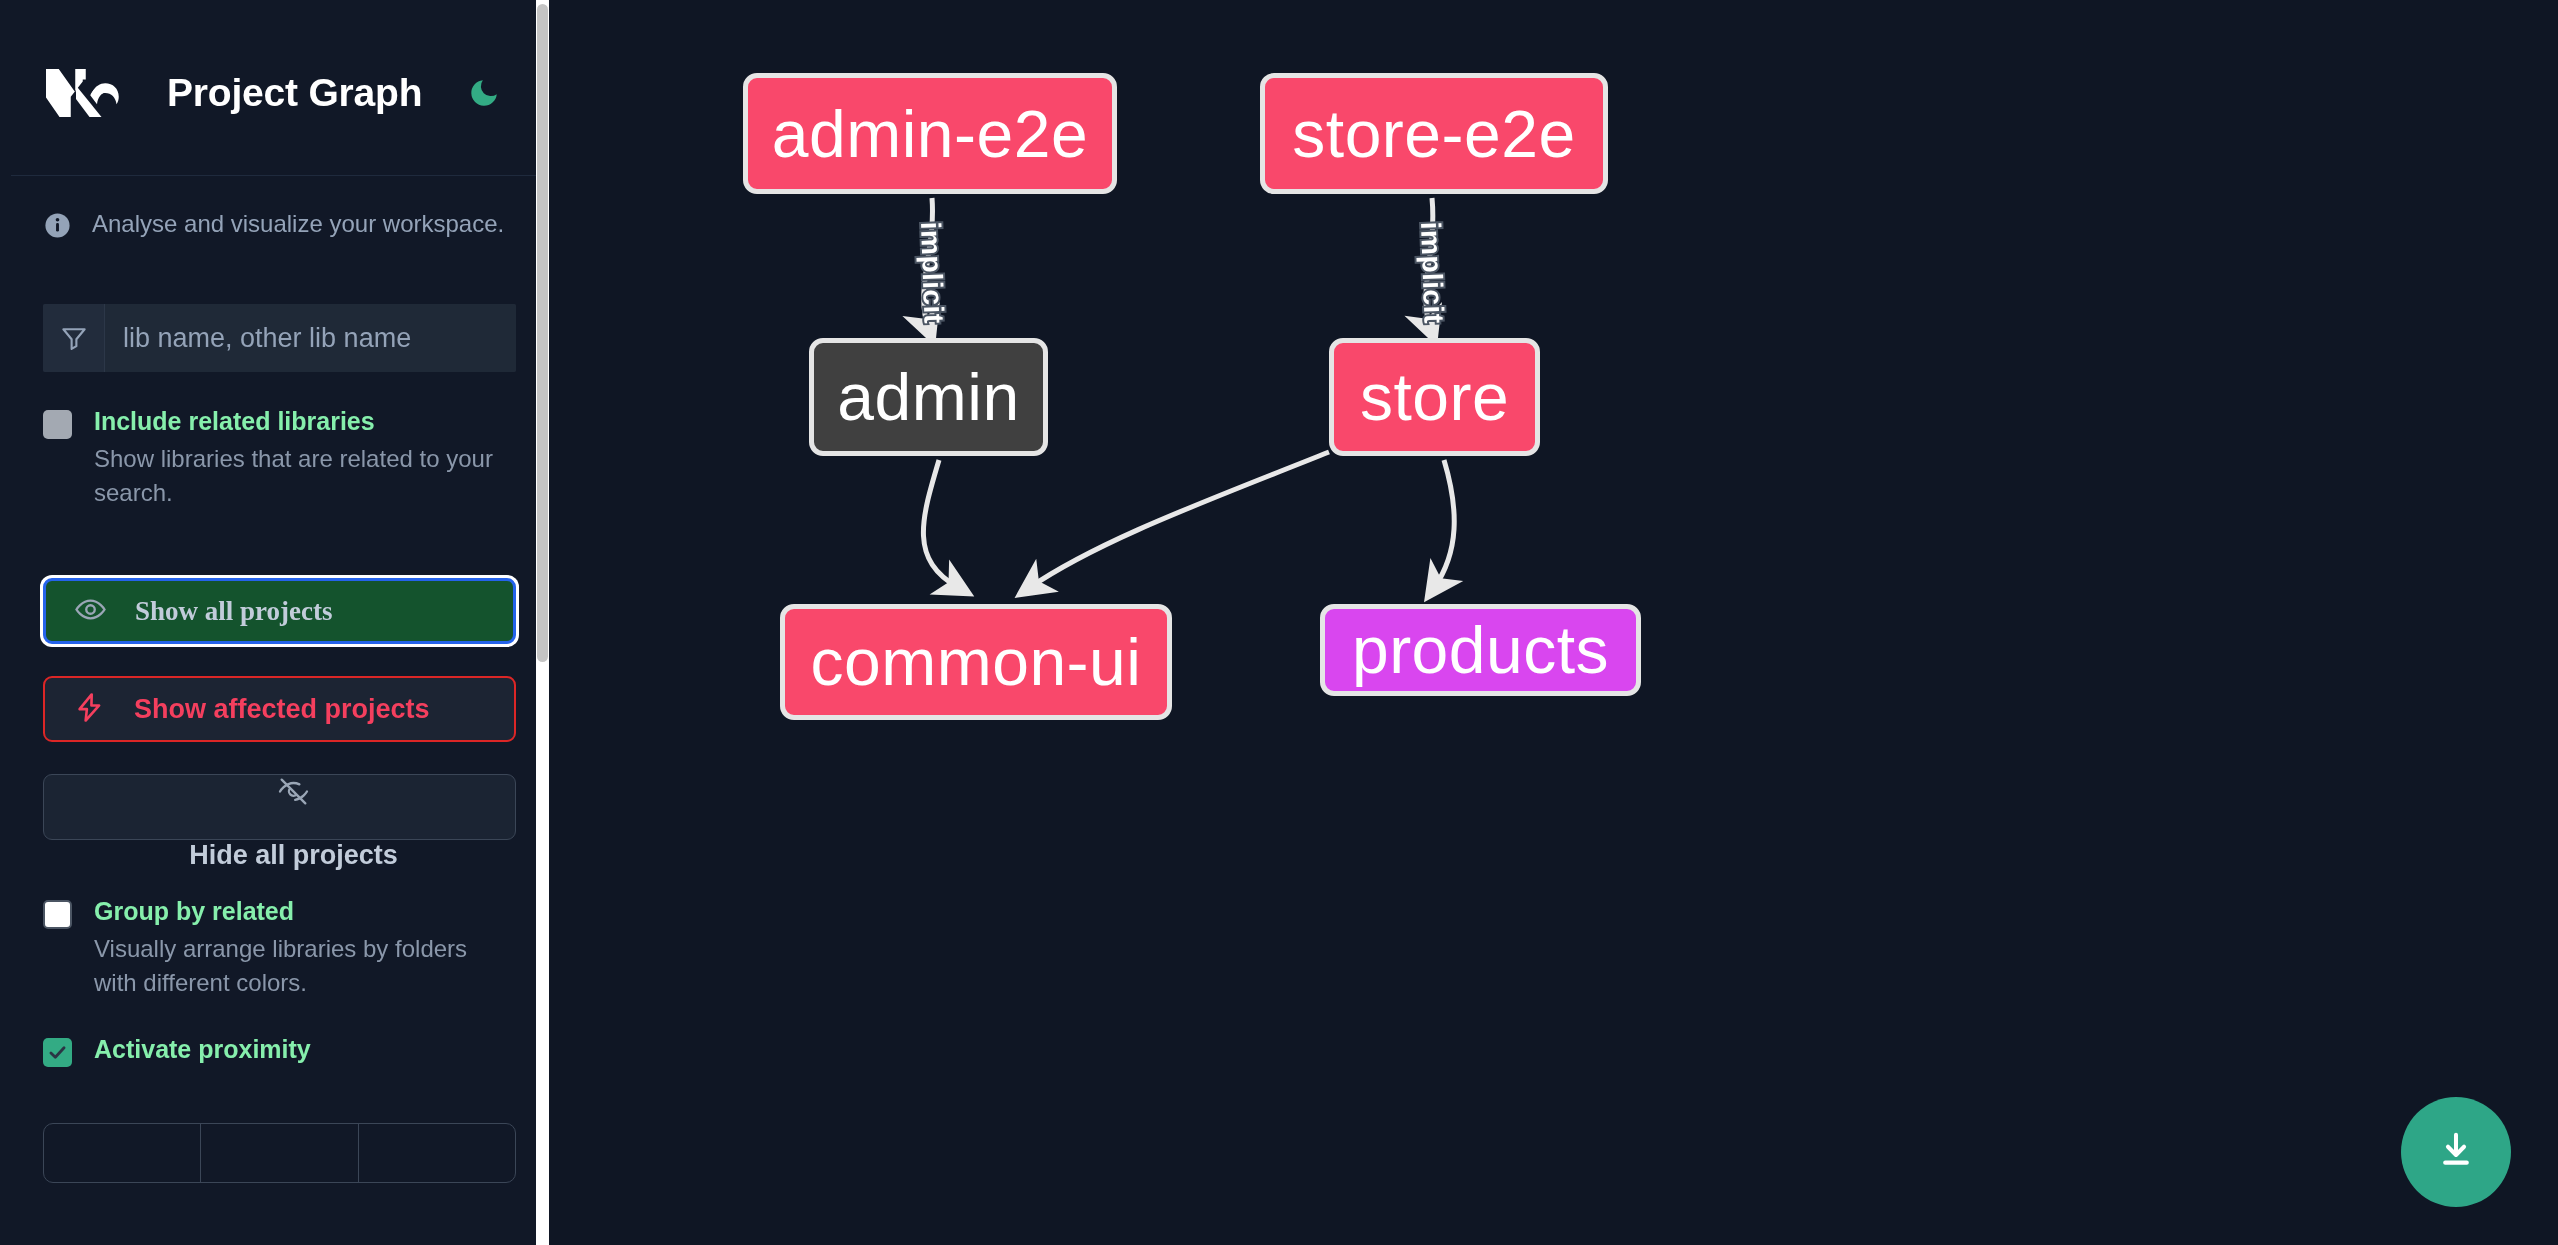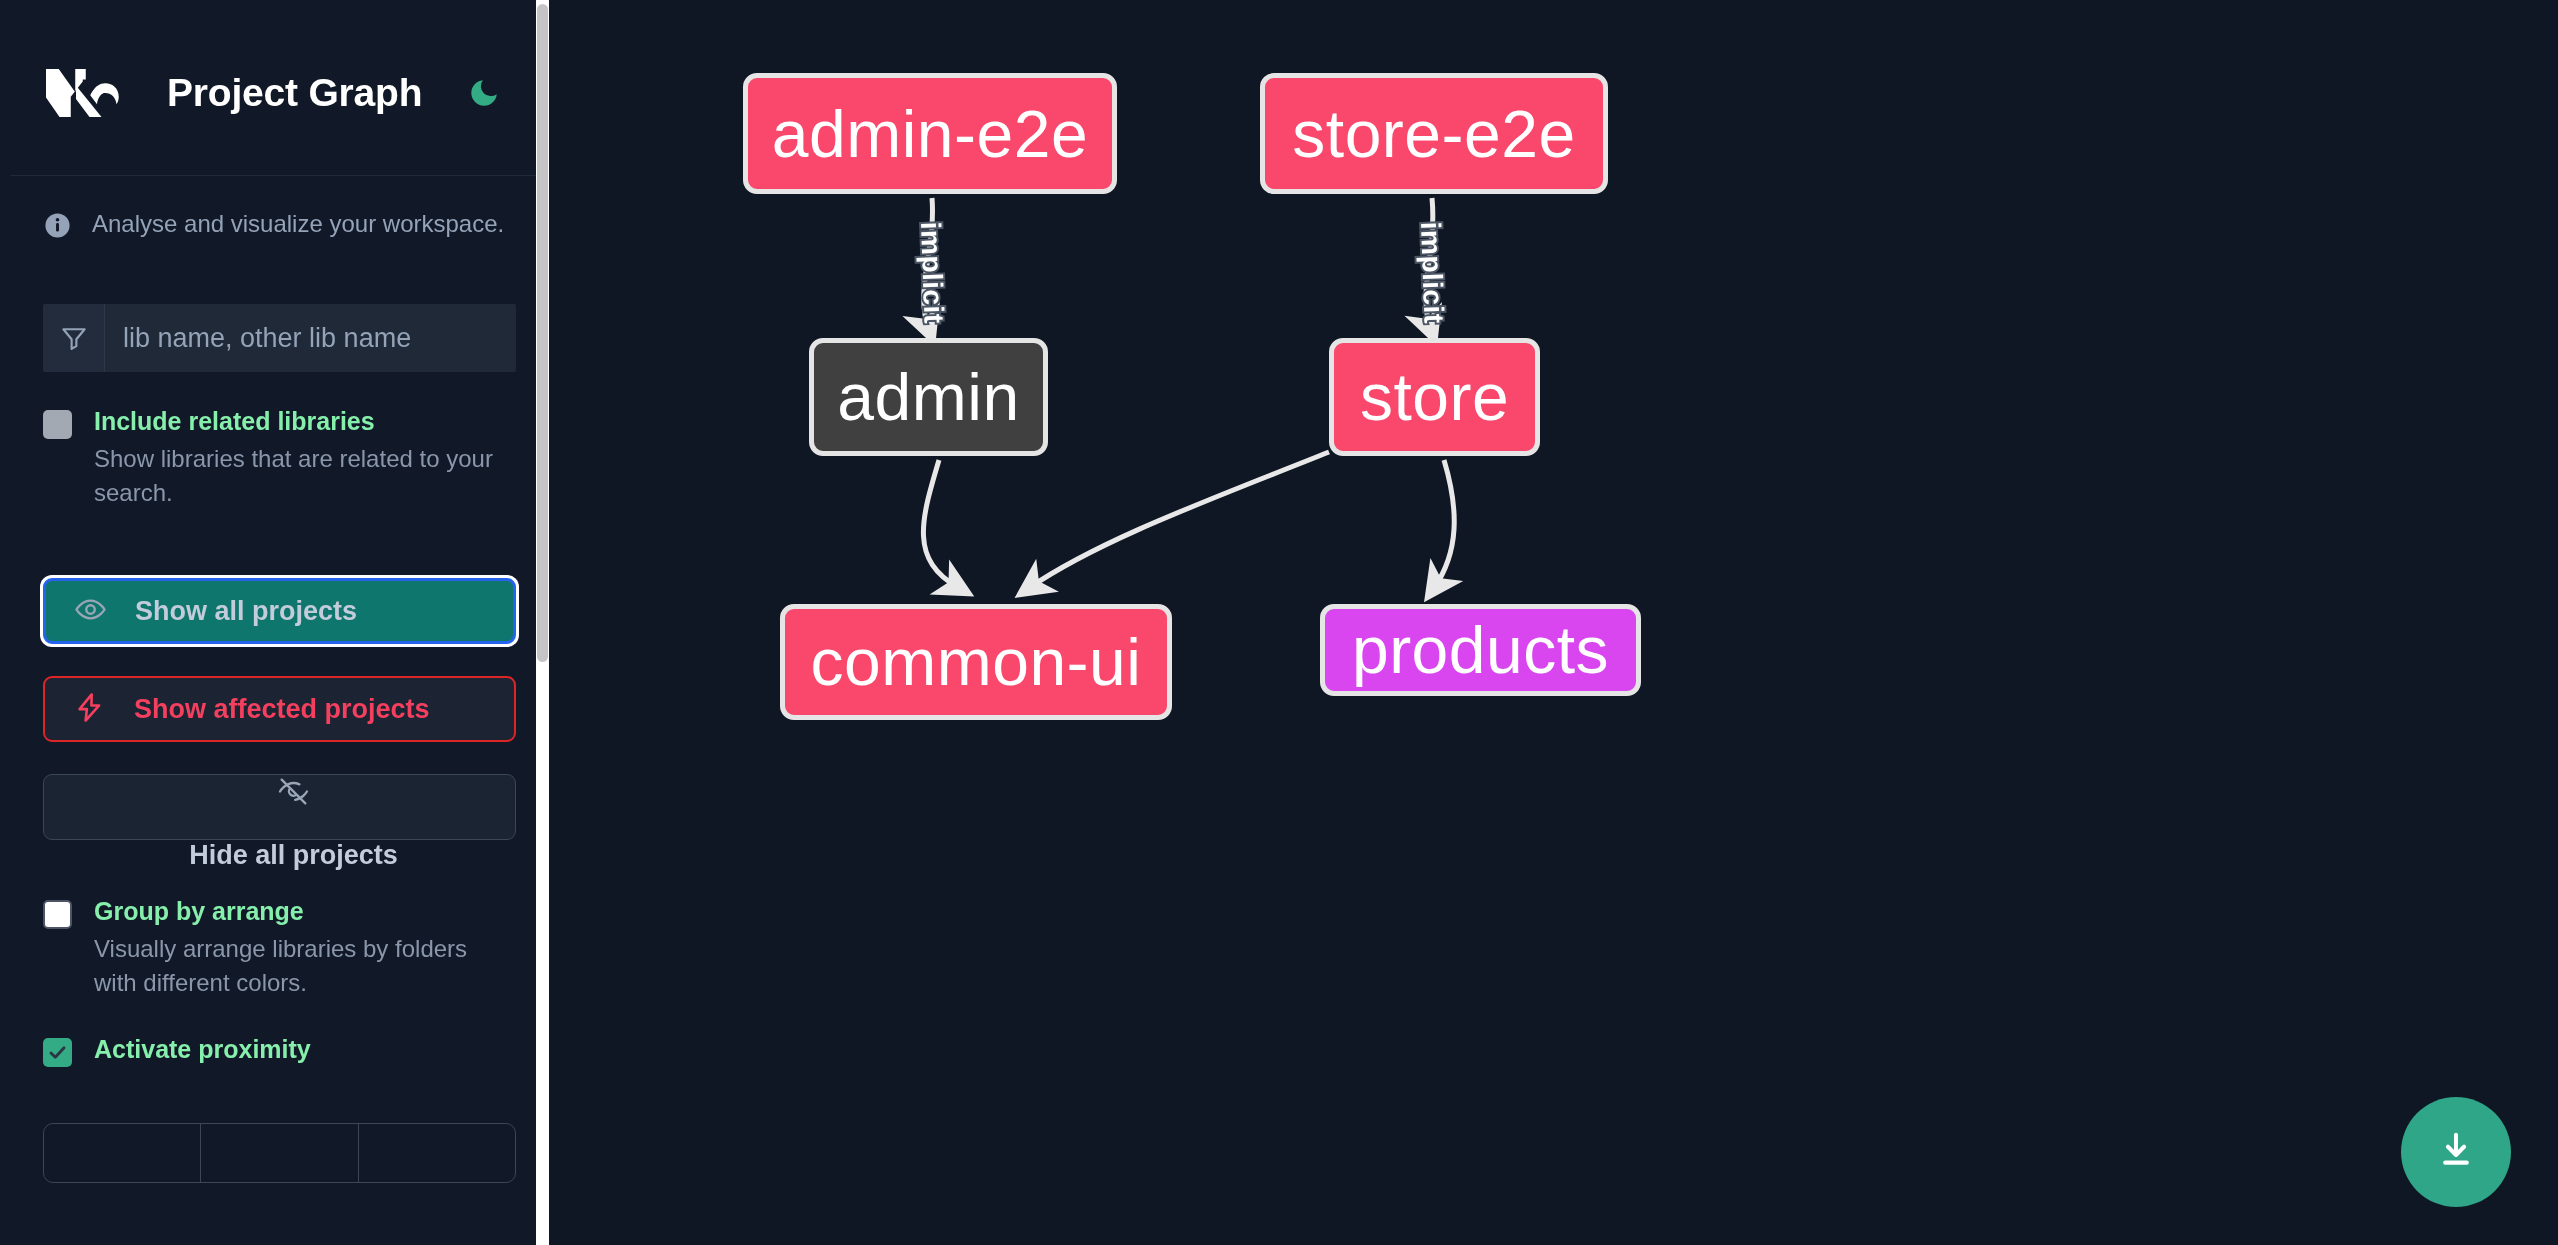--- a/index.html
+++ b/index.html
@@ -121,21 +121,22 @@
     gap: 28px;
     cursor: pointer;
     background: #1e2939;
     border: 1px solid #334155;
   }
   .btn-label { font-size: 27px; font-weight: 700; }
   .btn.show-all {
     margin-top: 68px;
     border: 3px solid #2563eb;
     box-shadow: 0 0 0 3px #ffffff;
-    background: #0f766e;
+    background: #14532d;
+    font-family: Liberation Serif, serif;
   }
   .btn.show-all .btn-label { color: #c2ccda; }
   .btn.show-affected {
     margin-top: 32px;
     border: 2px solid #dc2626;
     background: #1c2433;
   }
   .btn.show-affected .btn-label { color: #f43f5e; }
   .btn.hide-all {
     margin-top: 32px;
@@ -297,21 +298,21 @@
             <path d="M9.6 9.6a3.2 3.2 0 0 0 4.6 4.5" fill="none" stroke="#9aa6b6" stroke-width="1.7"></path>
             <line x1="3.4" y1="3.4" x2="20.6" y2="20.6" stroke="#9aa6b6" stroke-width="1.7" stroke-linecap="round"></line>
           </svg>
         </span>
         <span class="btn-label">Hide all projects</span>
       </div>
 
       <div class="check-block" style="margin-top:56px">
         <span class="cbox white"></span>
         <span class="check-texts">
-          <span class="check-label">Group by arrange</span>
+          <span class="check-label">Group by related</span>
           <div class="check-desc">Visually arrange libraries by folders with different colors.</div>
         </span>
       </div>
 
       <div class="check-block" style="margin-top:34px">
         <span class="cbox green">
           <svg class="tick" viewBox="0 0 24 24" aria-hidden="true">
             <path d="M4.5 12.5 9.5 17.5 19.5 6.5" fill="none" stroke="#2b3544" stroke-width="3.2" stroke-linecap="round" stroke-linejoin="round"></path>
           </svg>
         </span>

